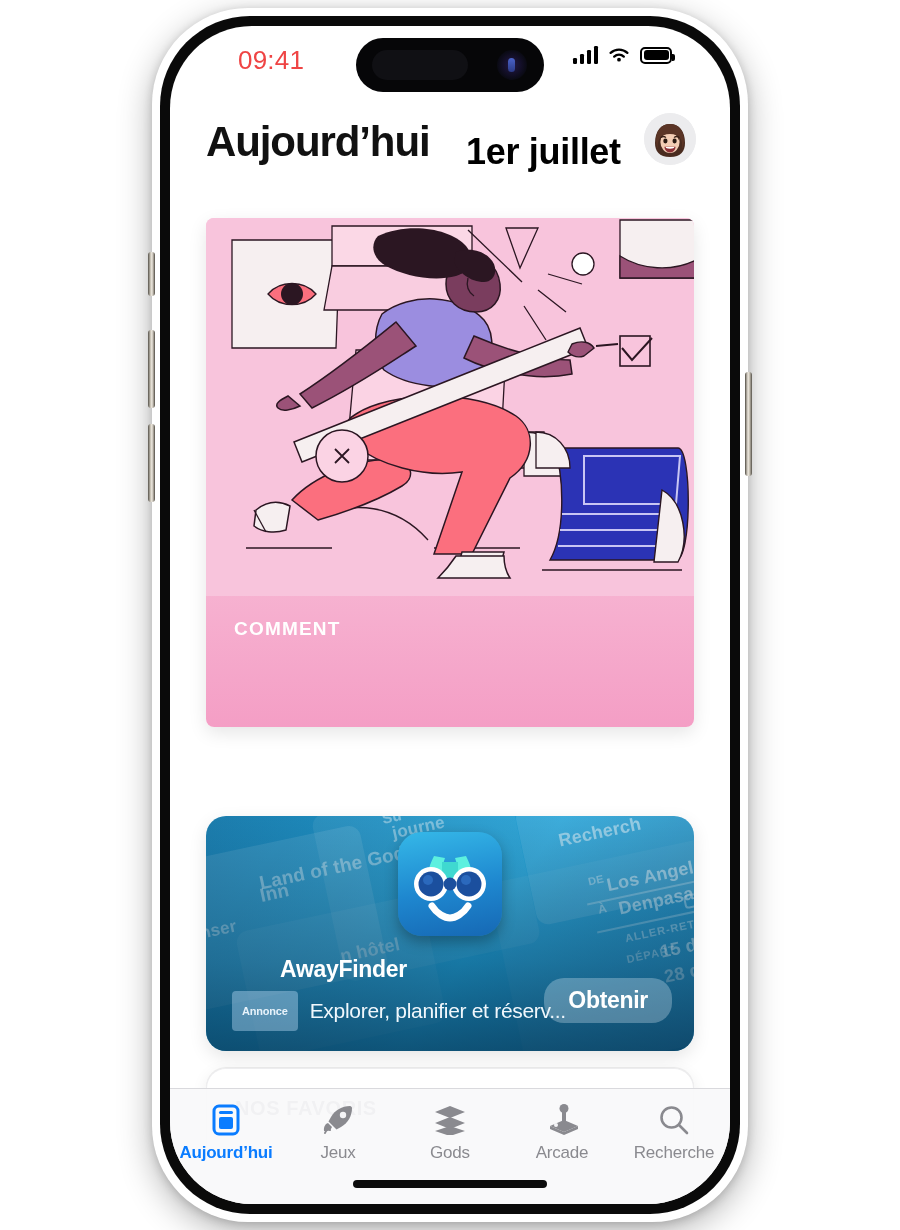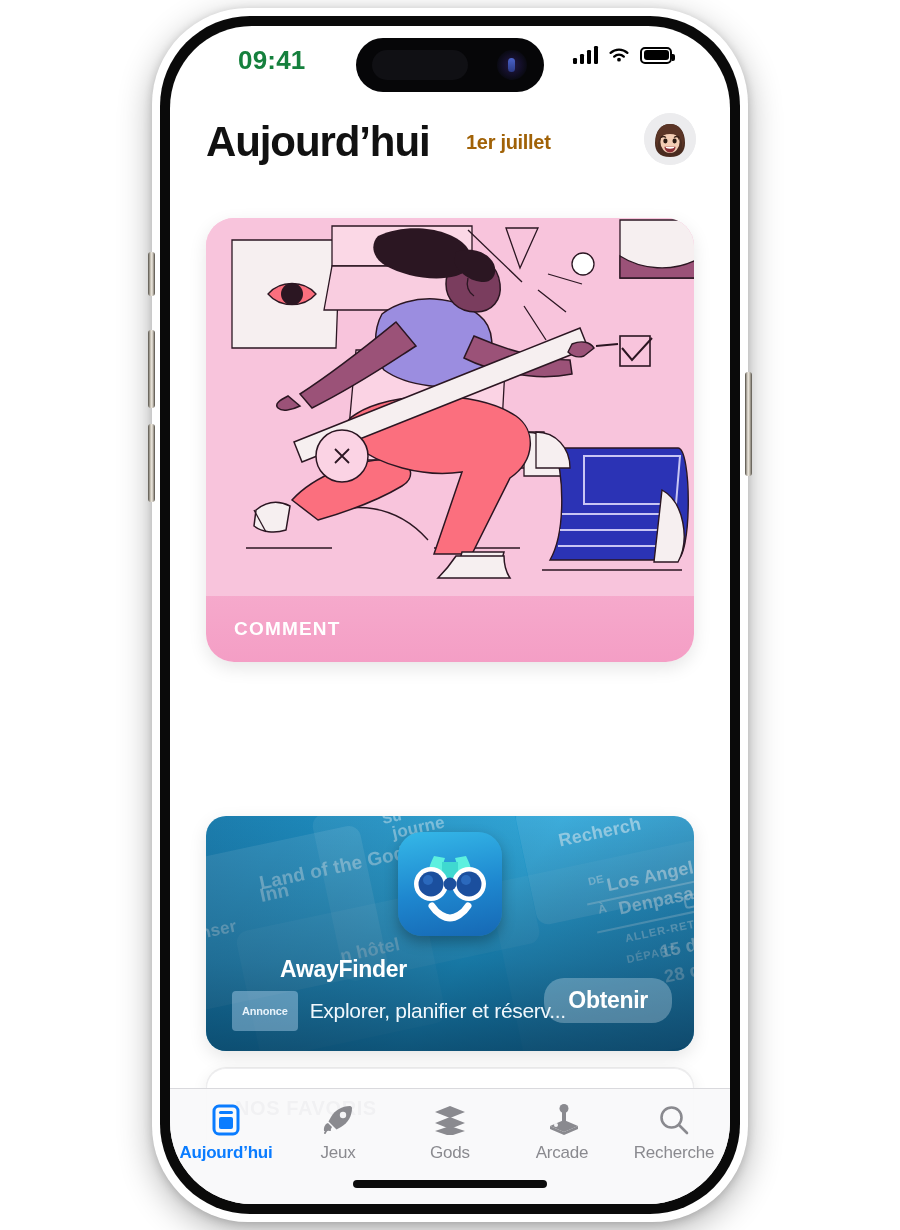--- a/index.html
+++ b/index.html
@@ -39,22 +39,22 @@
 
   
   .screen{
     position:absolute; left:170px; top:26px; width:560px; height:1178px;
     border-radius:82px; background:#ffffff; overflow:hidden;
   }
 
   
   .statusbar{ position:absolute; left:0; top:0; width:560px; height:68px; }
   .sb-time{
-    position:absolute; left:68px; top:19px; font-size:26px; font-weight:700;
-    letter-spacing:.2px; color:#15803d;
+    position:absolute; left:68px; top:19px; font-size:26px; font-weight:400;
+    letter-spacing:.2px; color:#ef4444;
   }
   .island{
     position:absolute; left:50%; transform:translateX(-50%); top:12px;
     width:188px; height:54px; border-radius:28px; background:#060608;
   }
   .island:before{
     content:""; position:absolute; left:16px; top:12px; width:96px; height:30px;
     border-radius:16px; background:#101014;
   }
   .island-cam{
@@ -75,34 +75,34 @@
   .batt{ position:relative; width:32px; height:17px; border:2px solid #000; border-radius:5px; }
   .batt span{ position:absolute; left:1.5px; top:1.5px; bottom:1.5px; right:1.5px;
      background:#000; border-radius:3px; }
   .batt:after{ content:""; position:absolute; right:-5px; top:5px; width:3px; height:7px;
      background:#000; border-radius:0 2px 2px 0; }
 
   
   .header{ position:absolute; left:0; top:84px; width:560px; height:76px; }
   .h-title{ position:absolute; left:36px; top:8px; font-size:42px; font-weight:800;
      letter-spacing:-1.1px; color:#111; }
-  .h-date{ position:absolute; left:296px; top:21px; font-size:20px; font-weight:700;
-     letter-spacing:-.3px; color:#a16207; }
+  .h-date{ position:absolute; left:296px; top:21px; font-size:36px; font-weight:700;
+     letter-spacing:-.3px; color:#000000; }
   .avatar{
     position:absolute; right:34px; top:3px; width:52px; height:52px; border-radius:50%;
     background:#ececee; overflow:hidden;
   }
 
   
   .content{ position:absolute; left:0; top:164px; width:560px; bottom:0; }
 
   
   .hero{
-    position:absolute; left:36px; top:28px; width:488px; height:444px;
-    border-radius:28px; overflow:hidden;
+    position:absolute; left:36px; top:28px; width:488px; height:509px;
+    border-radius:8px; overflow:hidden;
     background:linear-gradient(180deg,#f8c4dc 0%,#f9c9de 42%,#f7b6d3 68%,#f49ec5 100%);
     box-shadow:0 6px 18px rgba(0,0,0,.10);
     padding-left:48px;
   }
   .hero-art{ position:absolute; left:0; top:0; width:488px; height:378px; overflow:hidden; }
   .hero-txt{ position:absolute; left:28px; right:22px; top:400px; }
   .kicker{ font-size:19px; font-weight:700; letter-spacing:1.2px; color:#fff; }
   .hero-h{ margin-top:9px; font-size:40px; line-height:1.14; font-weight:800;
      letter-spacing:-1.1px; color:#fff; }
 

